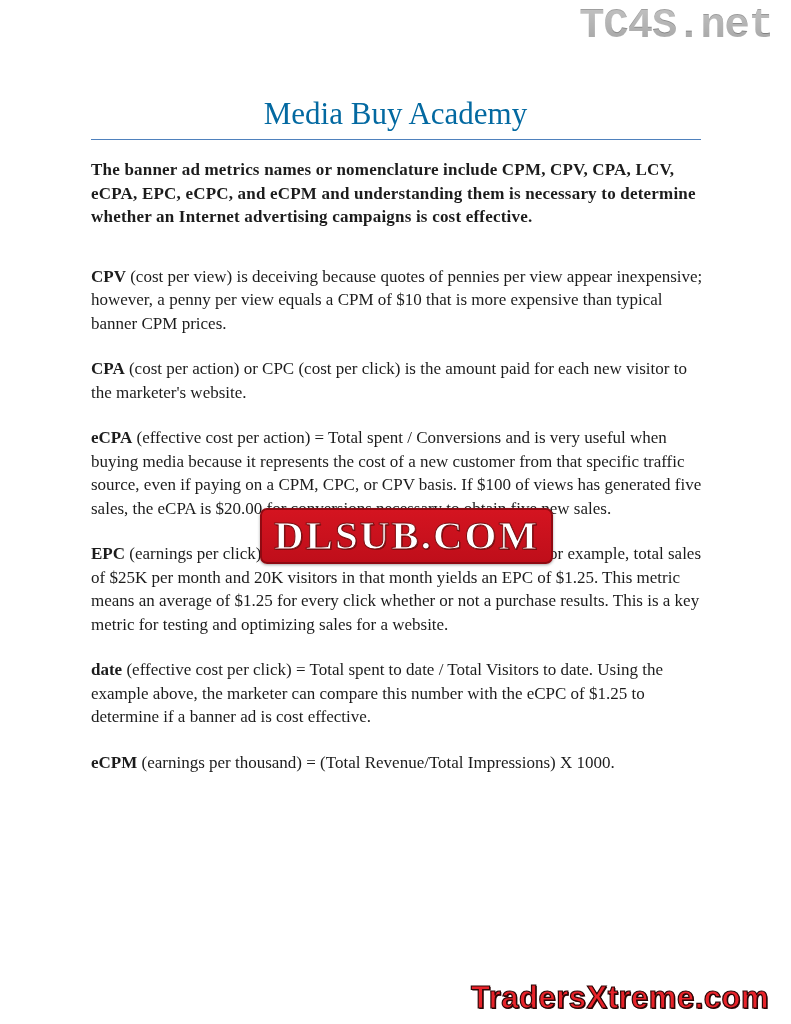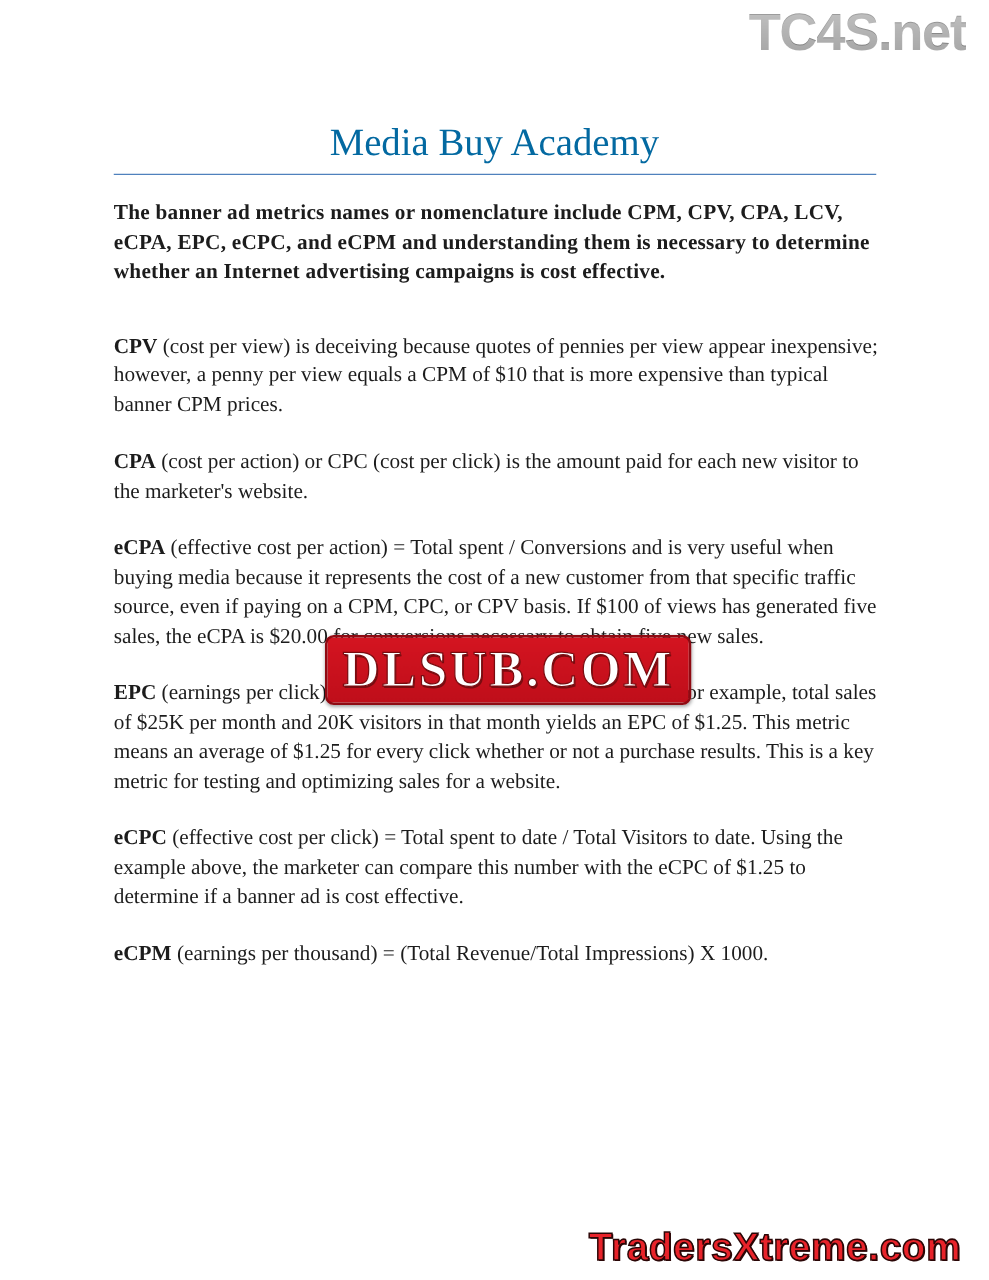--- a/index.html
+++ b/index.html
@@ -12,21 +12,21 @@
     overflow: hidden;
     font-family: "Liberation Serif", "DejaVu Serif", serif;
     color: #1c1c1c;
   }
 
   
   .site-logo {
     position: absolute;
     top: 2px;
     right: 18px;
-    font-family: Liberation Sans, sans-serif;
+    font-family: Liberation Mono, monospace;
     font-weight: 700;
     font-size: 42px;
     letter-spacing: -1px;
     background: linear-gradient(180deg, #a8a8a8 0%, #8d8d8d 45%, #6f6f6f 100%);
     -webkit-background-clip: text;
     background-clip: text;
     color: transparent;
     text-shadow: 0 1px 0 rgba(255,255,255,0.35);
     cursor: pointer;
   }
@@ -120,21 +120,21 @@
 
 
     <p class="para"><b>CPV</b><span> (cost per view) is deceiving because quotes of pennies per view appear inexpensive; however, a penny per view equals a CPM of $10 that is more expensive than typical banner CPM prices.</span></p>
 
     <p class="para"><b>CPA</b><span> (cost per action) or CPC (cost per click) is the amount paid for each new visitor to the marketer's website.</span></p>
 
     <p class="para"><b>eCPA</b><span> (effective cost per action) = Total spent / Conversions and is very useful when buying media because it represents the cost of a new customer from that specific traffic source, even if paying on a CPM, CPC, or CPV basis. If $100 of views has generated five sales, the eCPA is $20.00 for conversions necessary to obtain five new sales.</span></p>
 
     <p class="para"><b>EPC</b><span> (earnings per click) = Total Revenue of Site / Total Visitors. For example, total sales of $25K per month and 20K visitors in that month yields an EPC of $1.25. This metric means an average of $1.25 for every click whether or not a purchase results. This is a key metric for testing and optimizing sales for a website.</span></p>
 
-    <p class="para"><b>eCPC</b><span> (effective cost per click) = Total spent to date / Total Visitors to date. Using the example above, the marketer can compare this number with the eCPC of $1.25 to determine if a banner ad is cost effective.</span></p>
+    <p class="para"><b>date</b><span> (effective cost per click) = Total spent to date / Total Visitors to date. Using the example above, the marketer can compare this number with the eCPC of $1.25 to determine if a banner ad is cost effective.</span></p>
 
     <p class="para"><b>eCPM</b><span> (earnings per thousand) = (Total Revenue/Total Impressions) X 1000.</span></p>
 
   </div>
 
   <div class="watermark">DLSUB.COM</div>
 
   <div class="footer-link">TradersXtreme.com</div>
 
 </div>

